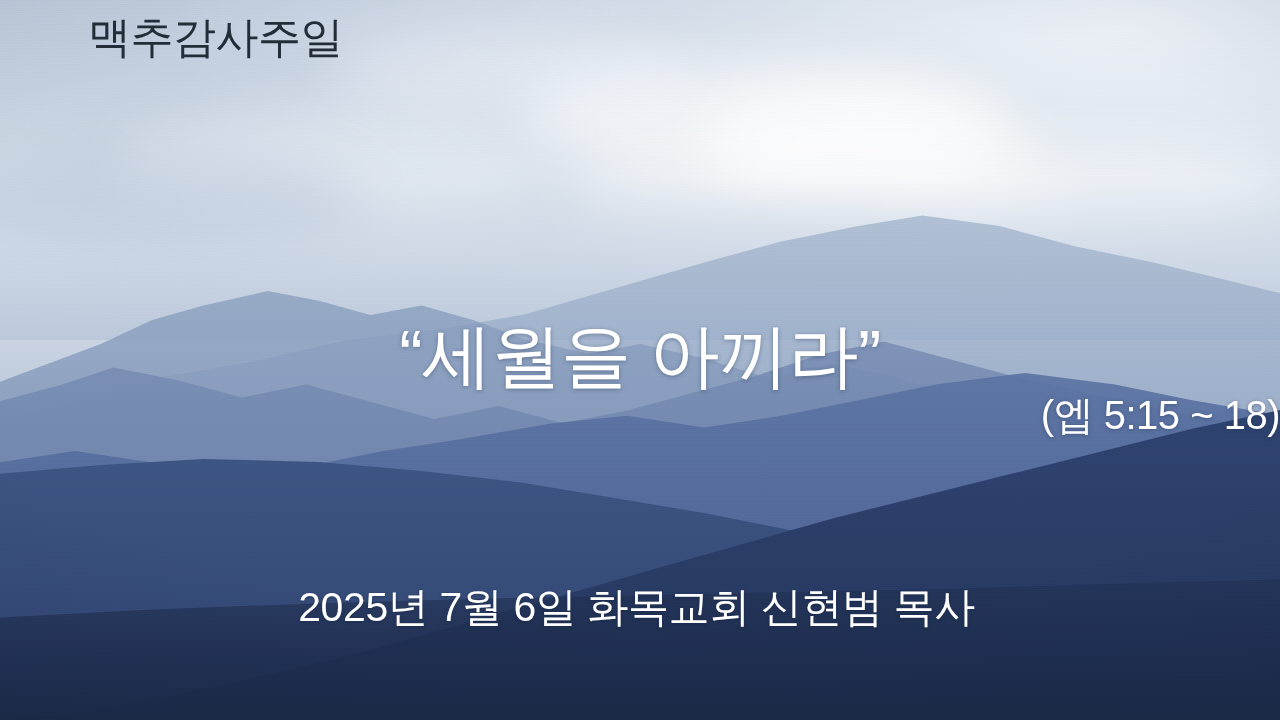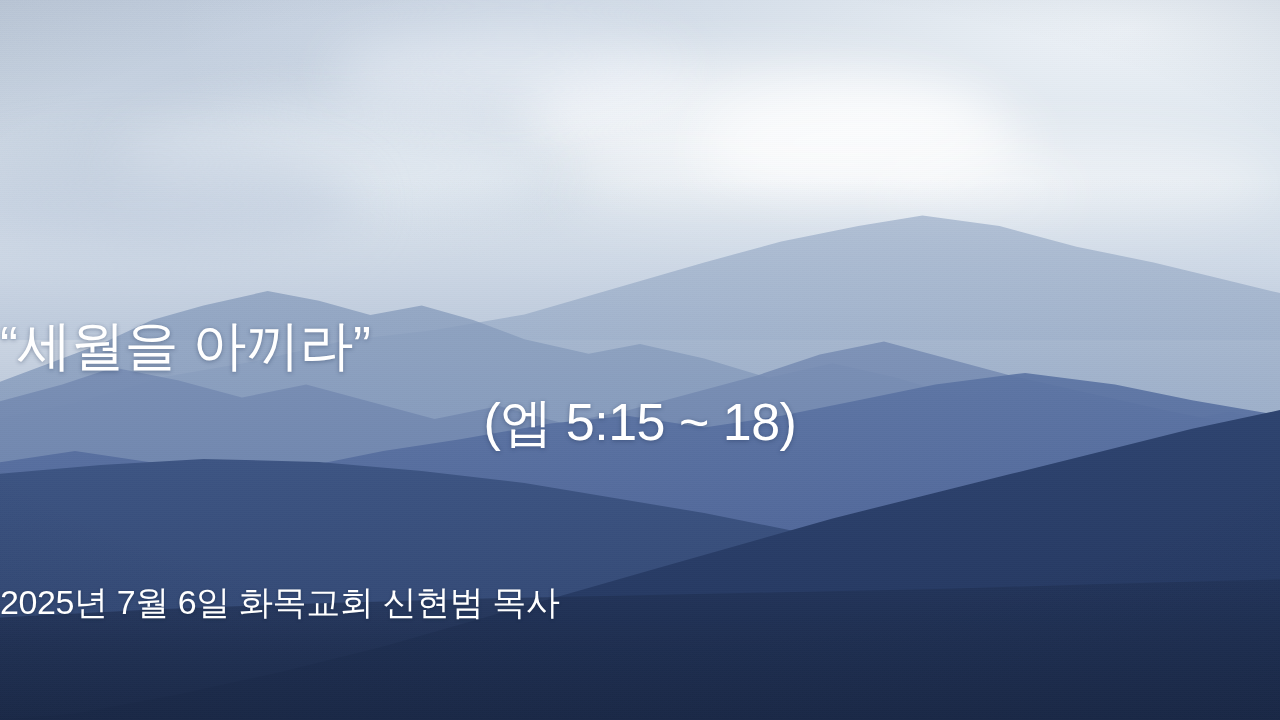--- a/index.html
+++ b/index.html
@@ -162,47 +162,48 @@
     font-weight: 400;
     letter-spacing: -1px;
     color: #1b242e;
     white-space: nowrap;
   }
 
   .quote-line {
     position: absolute;
     left: 0; right: 0;
     top: 310px;
-    font-size: 54px;
+    text-align: center;
+    font-size: 70px;
     font-weight: 400;
     letter-spacing: -0.5px;
     color: #ffffff;
     white-space: nowrap;
     text-shadow: 0 1px 4px rgba(30,48,80,0.40);
   }
 
   .ref-line {
     position: absolute;
     left: 0; right: 0;
     top: 388px;
-    text-align: center;
-    font-size: 52px;
+    text-align: right;
+    font-size: 40px;
     font-weight: 400;
     letter-spacing: -0.5px;
     color: #ffffff;
     white-space: nowrap;
     text-shadow: 0 1px 4px rgba(30,48,80,0.40);
   }
 
   .footer-line {
     position: absolute;
     left: 0; right: 7px;
     top: 580px;
-    text-align: left;
-    font-size: 34px;
+    text-align: center;
+    font-size: 41px;
     font-weight: 400;
     letter-spacing: -0.4px;
     color: #ffffff;
     white-space: nowrap;
     text-shadow: 0 1px 3px rgba(20,35,65,0.45);
   }
 </style>
 </head>
 <body>
 
@@ -227,20 +228,21 @@
   <div class="ridge r3"></div>
   <div class="ridge r4"></div>
   <div class="ridge r5"></div>
   <div class="ridge r6"></div>
   <div class="ridge r7"></div>
 
   <div class="bg-layer vignette"></div>
   <div class="bg-layer grain"></div>
 
   <div class="content">
+    <div class="kicker">맥추감사주일</div>
 
 
     <div class="quote-line">“세월을 아끼라”</div>
 
     <div class="ref-line">(엡 5:15 ~ 18)</div>
 
     <div class="footer-line">2025년 7월 6일 화목교회 신현범 목사</div>
   </div>
 
 </div>

